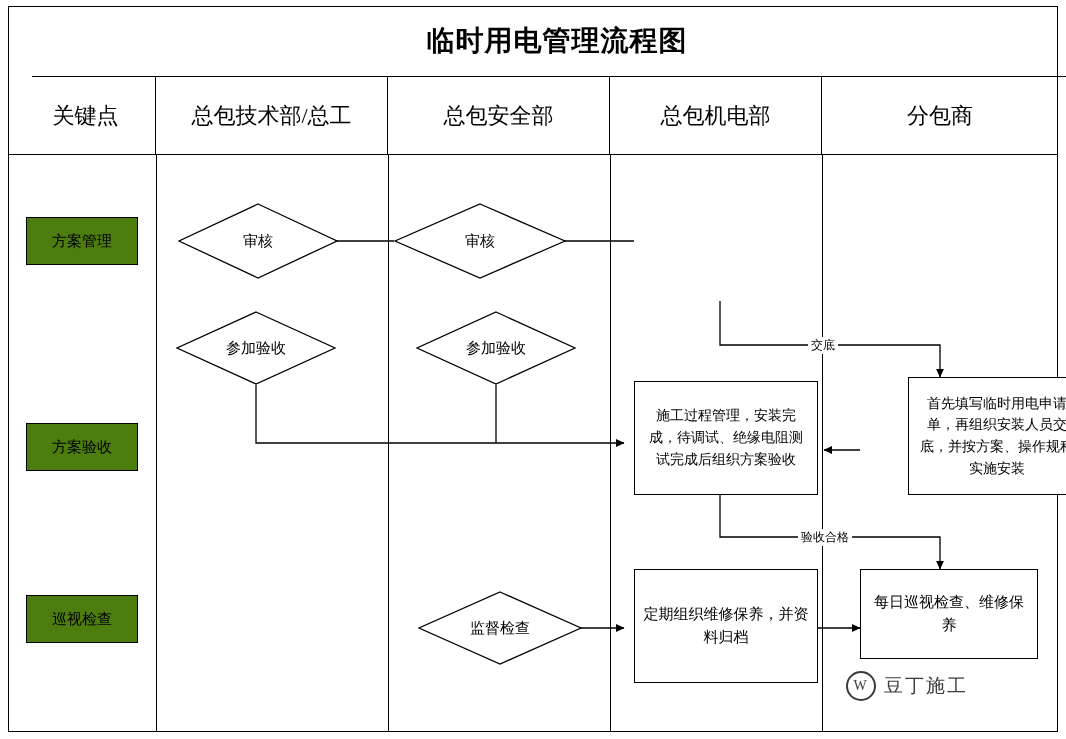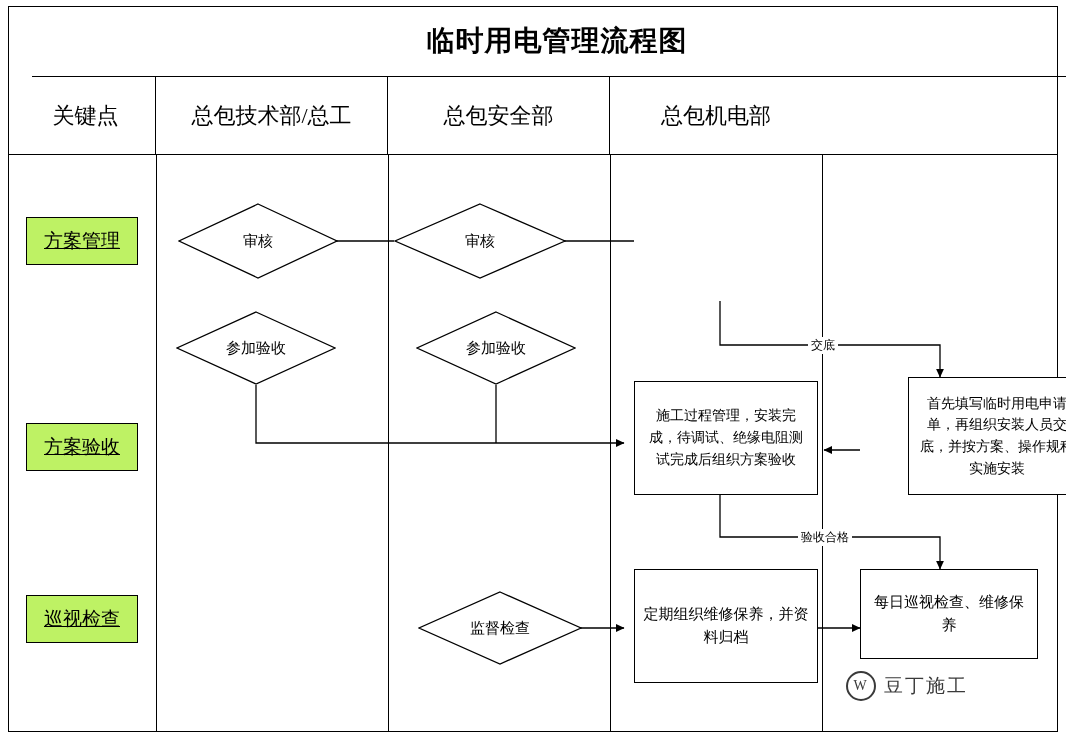--- a/index.html
+++ b/index.html
@@ -87,23 +87,22 @@
   }
 
   
   .keybox {
     position: absolute;
     border: 1px solid #000;
     box-sizing: border-box;
     display: flex;
     align-items: center;
     justify-content: center;
-    font-size: 19px;
-    background: #bef264;
-    text-decoration: underline;
+    font-size: 15px;
+    background: #4d7c0f;
   }
 
   
   .pbox {
     position: absolute;
     border: 1px solid #000;
     box-sizing: border-box;
     display: flex;
     align-items: center;
     justify-content: center;
@@ -178,20 +177,21 @@
 
   <div class="title-bar">
     <div class="title-text">临时用电管理流程图</div>
   </div>
 
   <div class="header-row">
     <div class="header-cell col0">关键点</div>
     <div class="header-cell col1">总包技术部/总工</div>
     <div class="header-cell col2">总包安全部</div>
     <div class="header-cell col3">总包机电部</div>
+    <div class="header-cell col4">分包商</div>
   </div>
 
   <div class="body-area">
 
     <div class="vline" style="left:148px;"></div>
     <div class="vline" style="left:380px;"></div>
     <div class="vline" style="left:602px;"></div>
     <div class="vline" style="left:814px;"></div>
 
     <svg class="conn" viewBox="0 0 1050 577">

